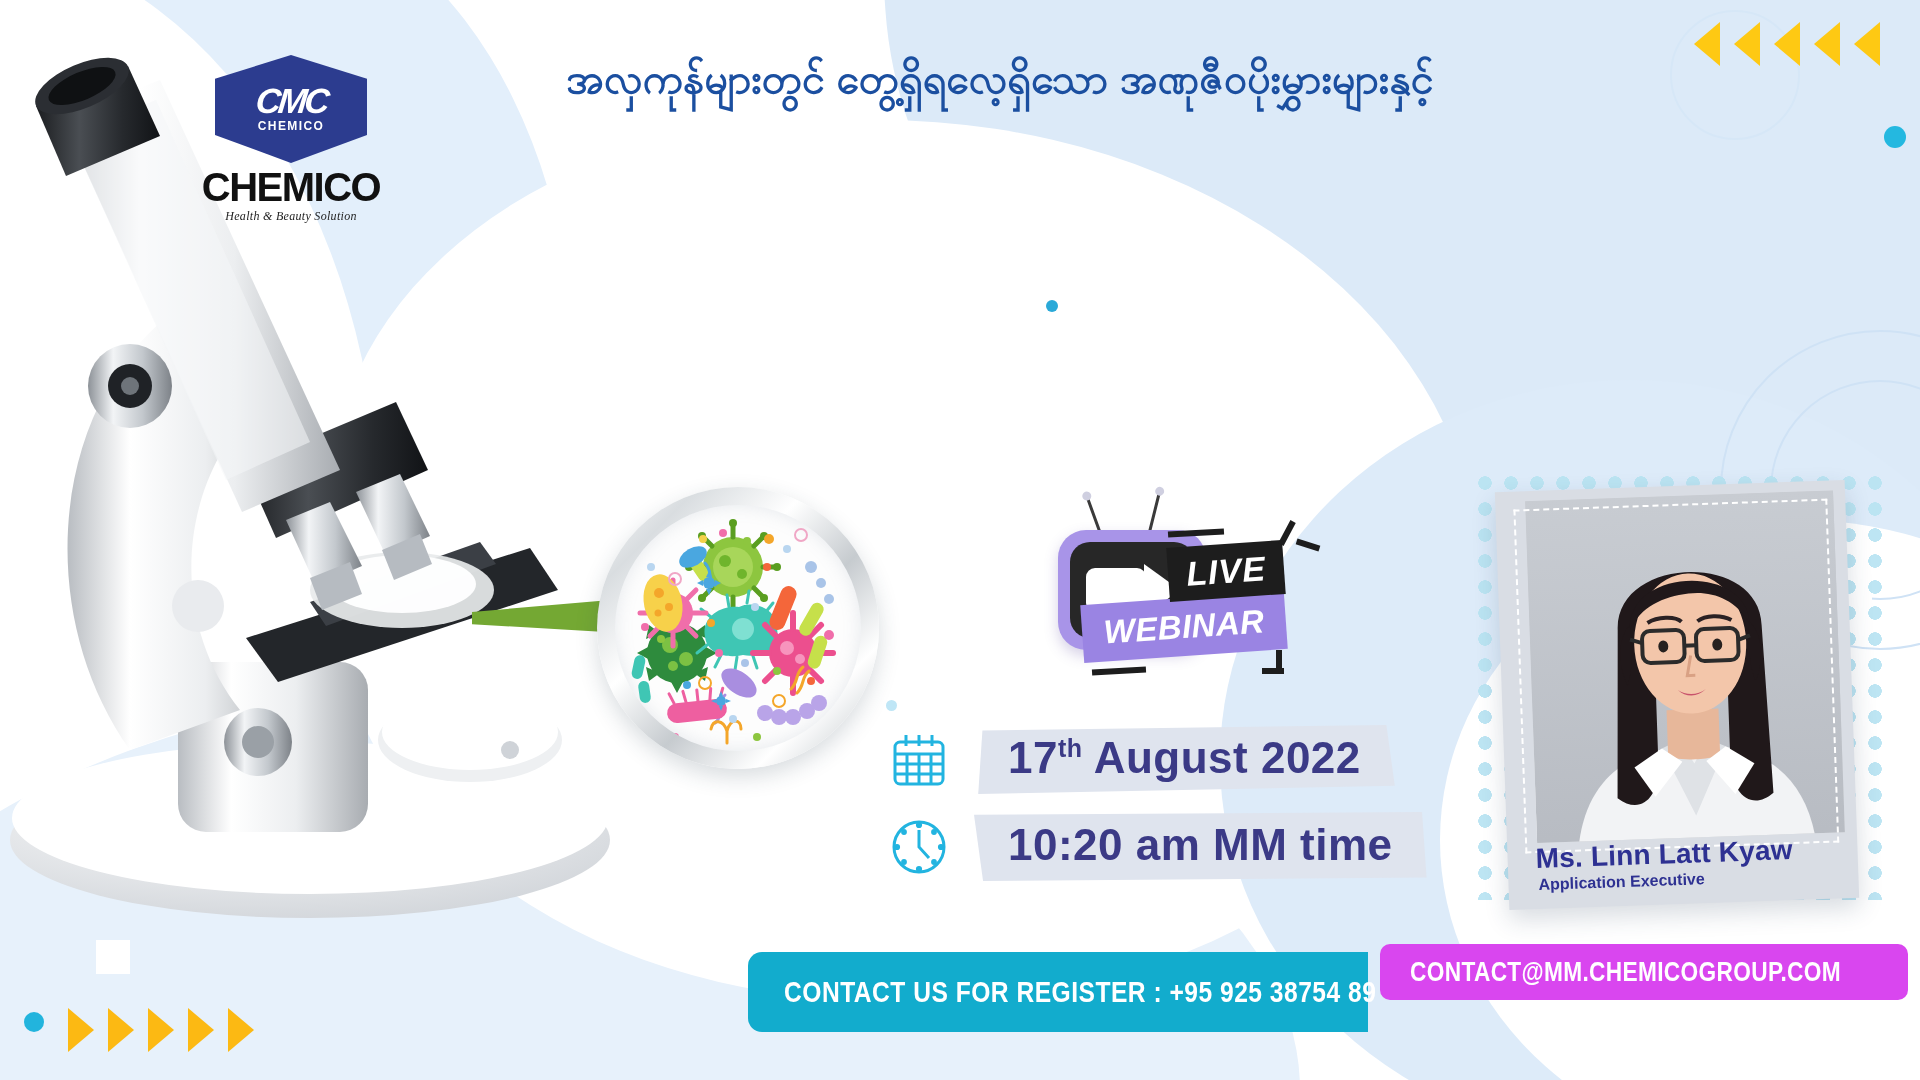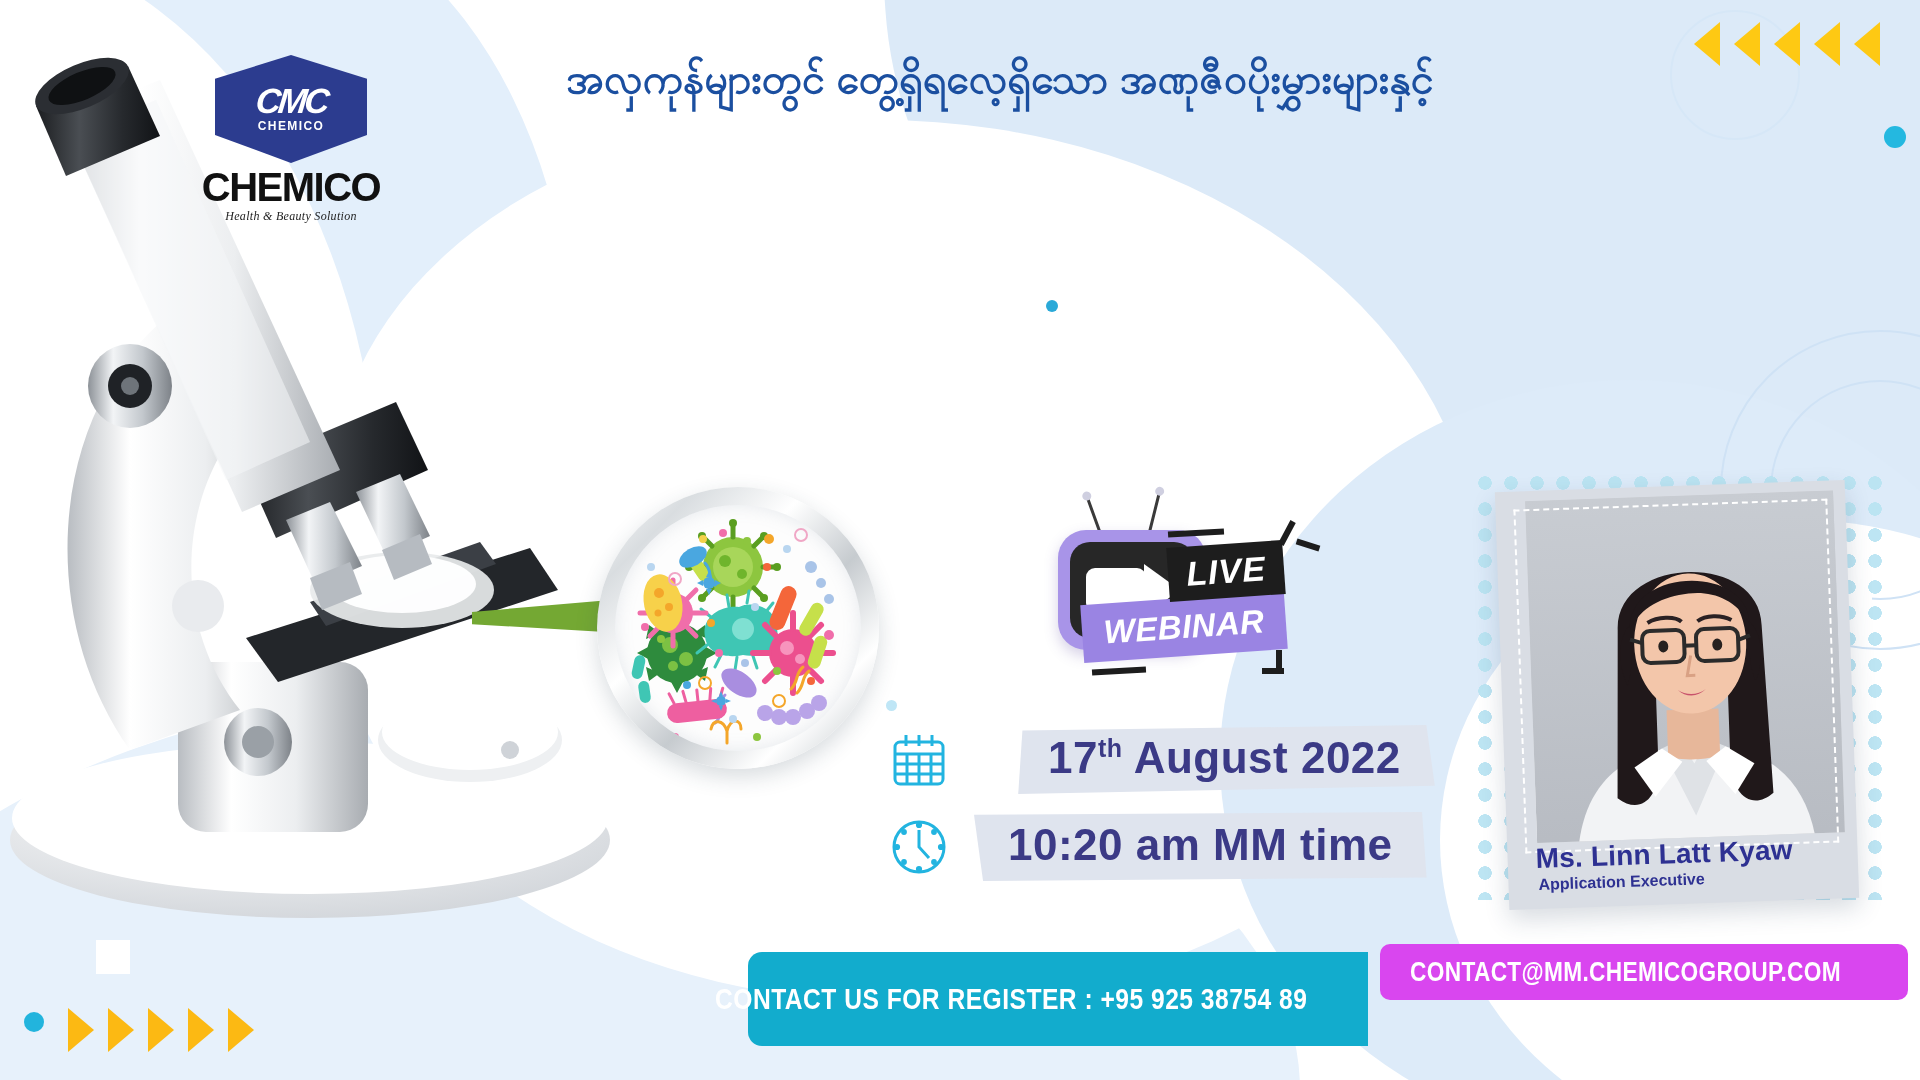--- a/index.html
+++ b/index.html
@@ -136,21 +136,21 @@
   .webinar-tag{
     position:absolute; left:42px; top:108px; width:204px; height:58px;
     background:#9a84e3; transform:rotate(-4deg);
     display:flex; align-items:center; justify-content:center;
   }
   .webinar-tag span{ color:#fff; font-weight:bold; font-size:33px; letter-spacing:.5px; font-style:italic; }
   .spark{ position:absolute; background:#1d1d1d; }
 
   
   .dt-row{ position:absolute; display:flex; align-items:center; z-index:9; }
-  .dt-row.date{ left:890px; top:725px;gap:40px; }
+  .dt-row.date{ left:890px; top:725px; }
   .dt-row.time{ left:890px; top:812px; }
   .dt-icon{ width:58px; height:58px; margin-right:26px; flex:none; }
   .dt-ribbon{
     position:relative; padding:8px 34px 11px 34px;
     background:#dfe4ee;
     clip-path:polygon(2% 8%,98% 0,100% 88%,1% 100%);
   }
   .dt-ribbon.t2{ clip-path:polygon(0 4%,99% 0,100% 95%,2% 100%); }
   .dt-text{ color:#3b3a86; font-size:44px; font-weight:bold; letter-spacing:.5px; white-space:nowrap; }
   .dt-text sup{ font-size:25px; }
@@ -176,23 +176,23 @@
     font-size:28px; font-weight:bold; letter-spacing:.2px; white-space:nowrap;
   }
   .speaker-role{
     position:absolute; left:30px; bottom:15px; color:#2e3192;
     font-size:16px; font-weight:bold; white-space:nowrap;
   }
 
   
   .footer{ position:absolute; left:0; bottom:0; width:100%; height:140px; z-index:10; }
   .bar-register{
-    position:absolute; left:748px; top:12px; width:620px; height:94px;
+    position:absolute; left:748px; top:12px; width:620px; height:80px;
     background:#12accd; border-radius:14px 0 0 14px;
-    display:flex; align-items:center; padding-left:36px;justify-content:center;
+    display:flex; align-items:center; padding-left:36px;
   }
   .bar-register span{
     color:#fff; font-size:30px; font-weight:bold; letter-spacing:.6px;
     transform:scaleX(.82); transform-origin:left center; white-space:nowrap;
   }
   .bar-right{ position:absolute; left:1372px; top:4px; width:536px; height:124px; }
   .bar-mail, .bar-follow{
     position:absolute; left:8px; width:528px; height:56px;
     background:#d946ef; border-radius:10px;
     display:flex; align-items:center; padding-left:30px;

